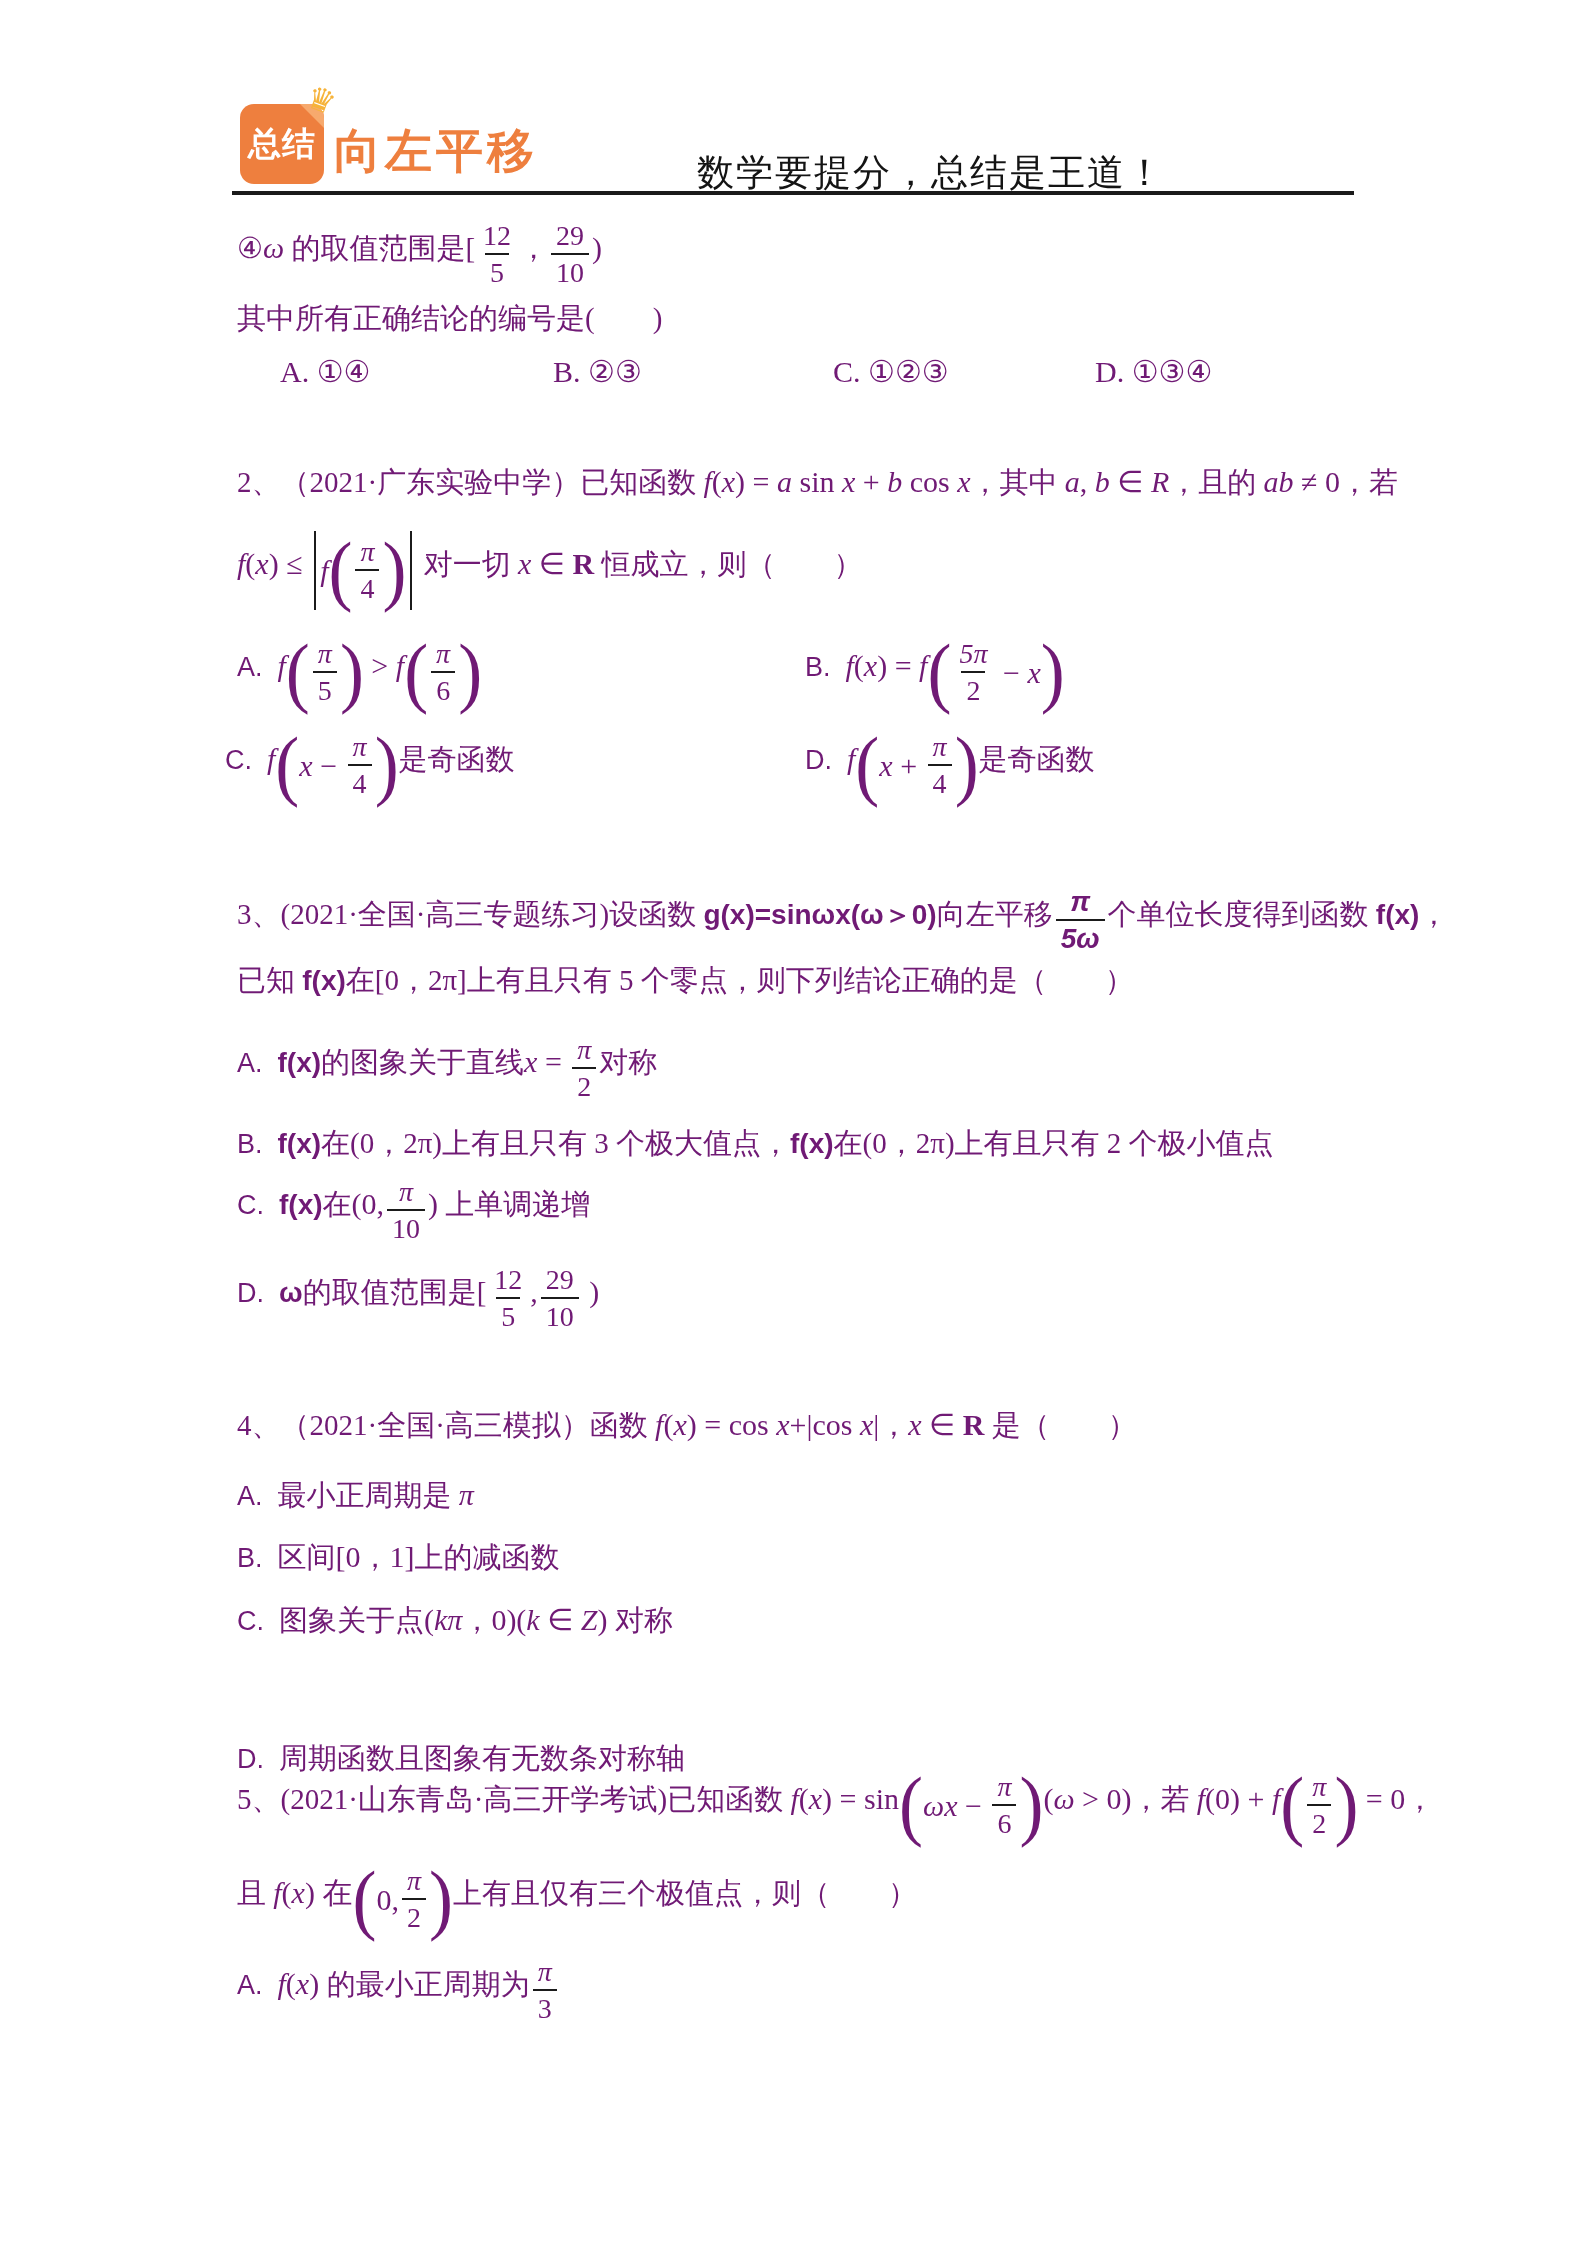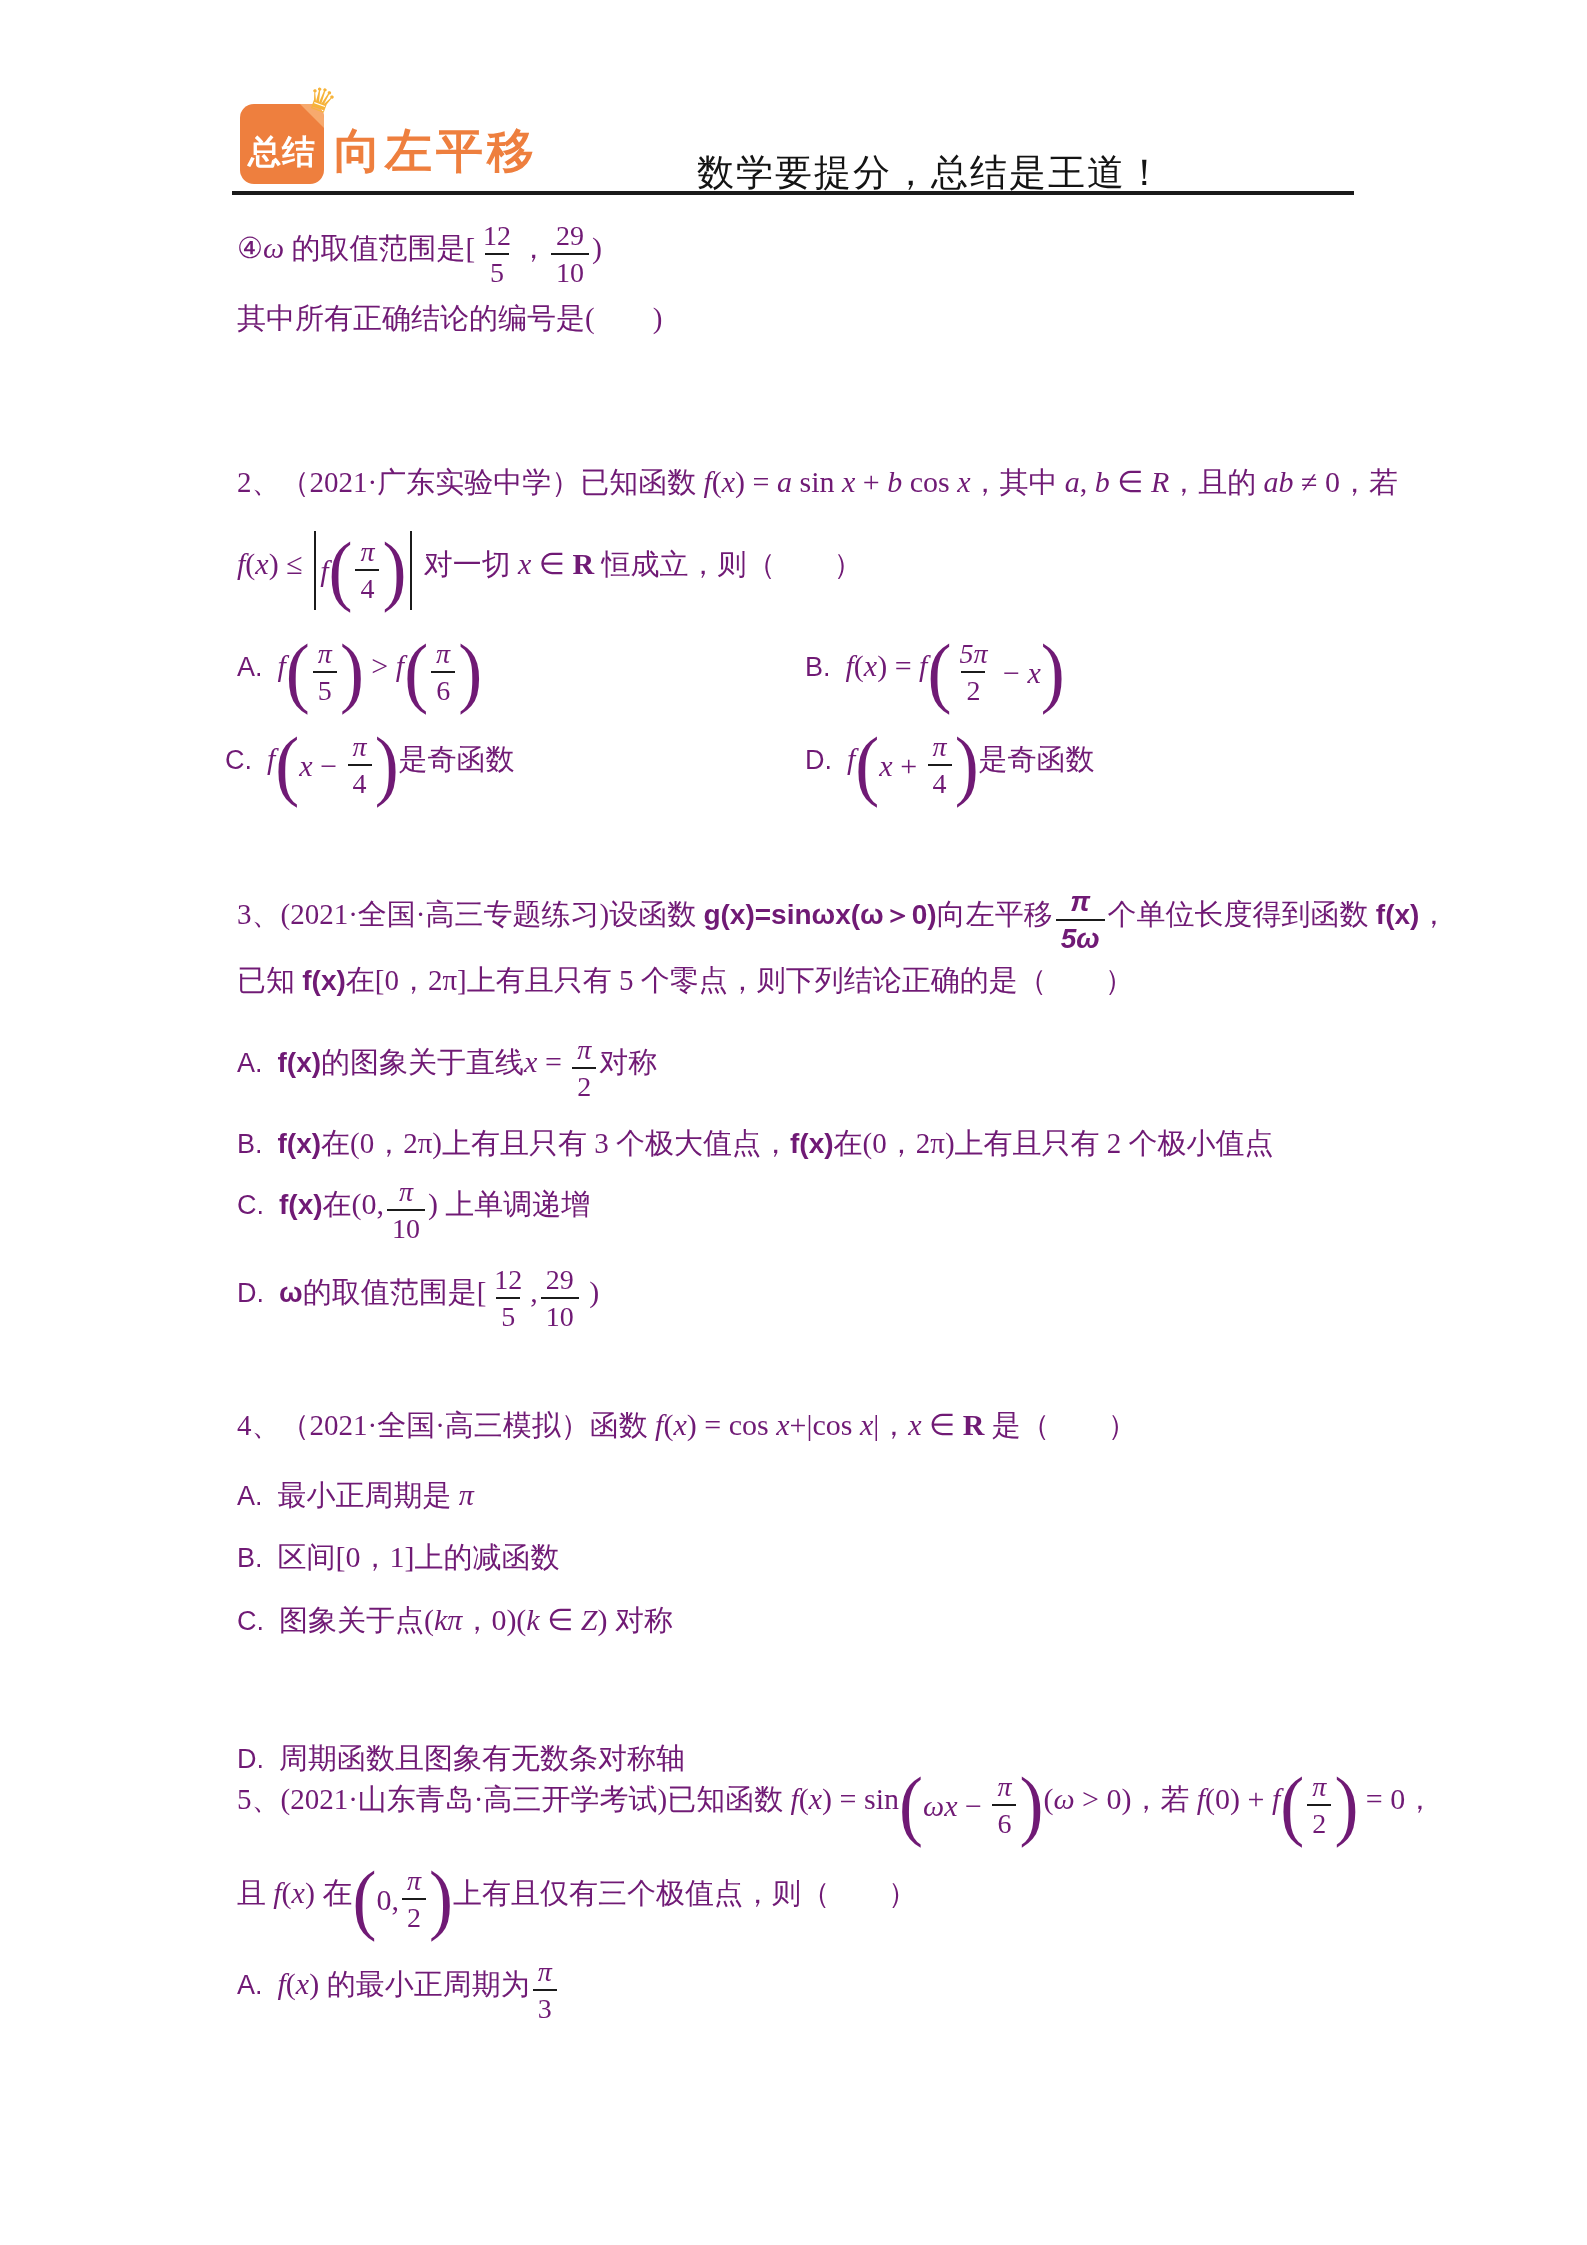--- a/index.html
+++ b/index.html
@@ -1,19 +1,19 @@
 <!DOCTYPE html>
 <html><head>
 <meta charset="utf-8">
 <style>
   html,body{margin:0;padding:0;background:#e8e8e8;}
   #page{position:relative;width:1587px;height:2245px;background:#ffffff;margin:0 auto;overflow:hidden;}
   
   #logo-badge{position:absolute;left:240px;top:104px;width:84px;height:80px;border-radius:14px;background:var(--brand,#ee7f3e);}
-  #badge-text{position:absolute;left:0;top:8px;width:100%;height:100%;display:flex;align-items:center;justify-content:center;
+  #badge-text{position:absolute;left:0;top:0;width:100%;height:100%;display:flex;align-items:center;justify-content:center;
     color:#ffffff;font-family:"Liberation Sans",sans-serif;font-weight:bold;font-size:33px;letter-spacing:1px;text-align:right;}
   #badge-fold{position:absolute;right:0;top:0;width:0;height:0;border-top:24px solid #f7a96d;border-left:24px solid transparent;border-top-right-radius:14px;}
   #crown{position:absolute;right:-12px;top:-20px;font-size:32px;color:#f6b33a;transform:rotate(20deg);line-height:1;}
   #brand{position:absolute;left:334px;top:120px;font-family:"Liberation Sans",sans-serif;font-weight:bold;font-size:47px;
     letter-spacing:4px;color:var(--brand,#ee7f3e);}
   #slogan{position:absolute;left:697px;top:148px;font-family:"Liberation Serif",serif;font-size:37px;color:#141414;letter-spacing:2px;}
   #divider{position:absolute;left:232px;top:191px;width:1122px;height:4px;background:#1a1a1a;}
   
   #doc-content{position:absolute;left:0;top:0;width:100%;height:100%;}
   .line{position:absolute;white-space:pre;color:#701a75;line-height:1.3;}
@@ -45,20 +45,21 @@
       <span id="crown">♛</span>
       <span id="badge-text">总结</span>
     </div>
     <div id="brand">向左平移</div>
     <div id="slogan">数学要提分，总结是王道！</div>
     <div id="divider"></div>
   </header>
   <main id="doc-content">
       <div class="line" style="top: 212px; left: 237px;"><span class="cjk">④</span><span class="mi">ω</span><span class="cjk"> 的取值范围是[</span><span class="frac"><span class="num up">12</span><span class="den up">5</span></span><span class="cjk">，</span><span class="frac"><span class="num up">29</span><span class="den up">10</span></span><span class="mn">)</span></div>
       <div class="line" style="top: 300px; left: 237px;"><span class="cjk">其中所有正确结论的编号是(　　)</span></div>
+      <div class="line row" style="top: 352px; left: 0px;"><span class="mn opt" style="left: 280px;">A. ①④</span><span class="mn opt" style="left: 553px;">B. ②③</span><span class="mn opt" style="left: 833px;">C. ①②③</span><span class="mn opt" style="left: 1095px;">D. ①③④</span></div>
       <div class="line" style="top: 462px; left: 237px;"><span class="cjk">2、（2021·广东实验中学）已知函数 </span><span class="mi">f</span><span class="mn">(</span><span class="mi">x</span><span class="mn">) = </span><span class="mi">a</span><span class="mn"> sin </span><span class="mi">x</span><span class="mn"> + </span><span class="mi">b</span><span class="mn"> cos </span><span class="mi">x</span><span class="cjk">，其中 </span><span class="mi">a</span><span class="mn">, </span><span class="mi">b</span><span class="mn"> ∈ </span><span class="mi">R</span><span class="cjk">，且的 </span><span class="mi">ab</span><span class="mn"> ≠ 0</span><span class="cjk">，若</span></div>
       <div class="line" style="top: 528px; left: 237px;"><span class="mi">f</span><span class="mn">(</span><span class="mi">x</span><span class="mn">) ≤ </span><span class="bigp"><span class="vbar"></span><span class="mi">f</span><span class="bigp"><span class="pg">(</span><span class="frac"><span class="num it">π</span><span class="den up">4</span></span><span class="pg">)</span></span><span class="vbar"></span></span><span class="cjk"> 对一切 </span><span class="mi">x</span><span class="mn"> ∈ </span><span class="mbold">R</span><span class="cjk"> 恒成立，则（　　）</span></div>
       <div class="line" style="top: 630px; left: 237px;"><span class="optl">A.  </span><span class="mi">f</span><span class="bigp"><span class="pg">(</span><span class="frac"><span class="num it">π</span><span class="den up">5</span></span><span class="pg">)</span></span><span class="mn"> &gt; </span><span class="mi">f</span><span class="bigp"><span class="pg">(</span><span class="frac"><span class="num it">π</span><span class="den up">6</span></span><span class="pg">)</span></span></div>
       <div class="line" style="top: 630px; left: 805px;"><span class="optl">B.  </span><span class="mi">f</span><span class="mn">(</span><span class="mi">x</span><span class="mn">) = </span><span class="mi">f</span><span class="bigp"><span class="pg">(</span><span class="frac"><span class="num it">5π</span><span class="den up">2</span></span><span class="mn"> − </span><span class="mi">x</span><span class="pg">)</span></span></div>
       <div class="line" style="top: 723px; left: 225px;"><span class="optl">C.  </span><span class="mi">f</span><span class="bigp"><span class="pg">(</span><span class="mi">x</span><span class="mn"> − </span><span class="frac"><span class="num it">π</span><span class="den up">4</span></span><span class="pg">)</span></span><span class="cjk">是奇函数</span></div>
       <div class="line" style="top: 723px; left: 805px;"><span class="optl">D.  </span><span class="mi">f</span><span class="bigp"><span class="pg">(</span><span class="mi">x</span><span class="mn"> + </span><span class="frac"><span class="num it">π</span><span class="den up">4</span></span><span class="pg">)</span></span><span class="cjk">是奇函数</span></div>
       <div class="line" style="top: 878px; left: 237px;"><span class="cjk">3、(2021·全国·高三专题练习)设函数 </span><span class="msi">g(x)=sinωx(ω＞0)</span><span class="cjk">向左平移</span><span class="frac sansf"><span class="num it">π</span><span class="den it">5ω</span></span><span class="cjk">个单位长度得到函数 </span><span class="msi">f(x)</span><span class="cjk">，</span></div>
       <div class="line" style="top: 962px; left: 237px;"><span class="cjk">已知 </span><span class="msi">f(x)</span><span class="cjk">在[0，2π]上有且只有 5 个零点，则下列结论正确的是（　　）</span></div>
       <div class="line" style="top: 1026px; left: 237px;"><span class="optl">A.  </span><span class="msi">f(x)</span><span class="cjk">的图象关于直线</span><span class="mi">x</span><span class="mn"> = </span><span class="frac"><span class="num it">π</span><span class="den up">2</span></span><span class="cjk">对称</span></div>
       <div class="line" style="top: 1125px; left: 237px;"><span class="optl">B.  </span><span class="msi">f(x)</span><span class="cjk">在(0，2π)上有且只有 3 个极大值点，</span><span class="msi">f(x)</span><span class="cjk">在(0，2π)上有且只有 2 个极小值点</span></div>

